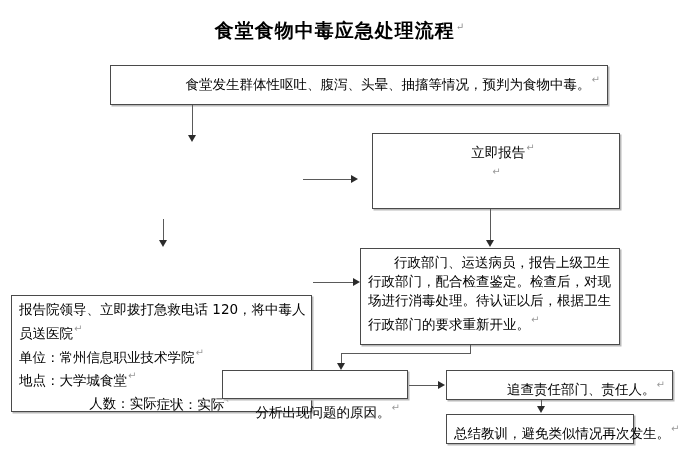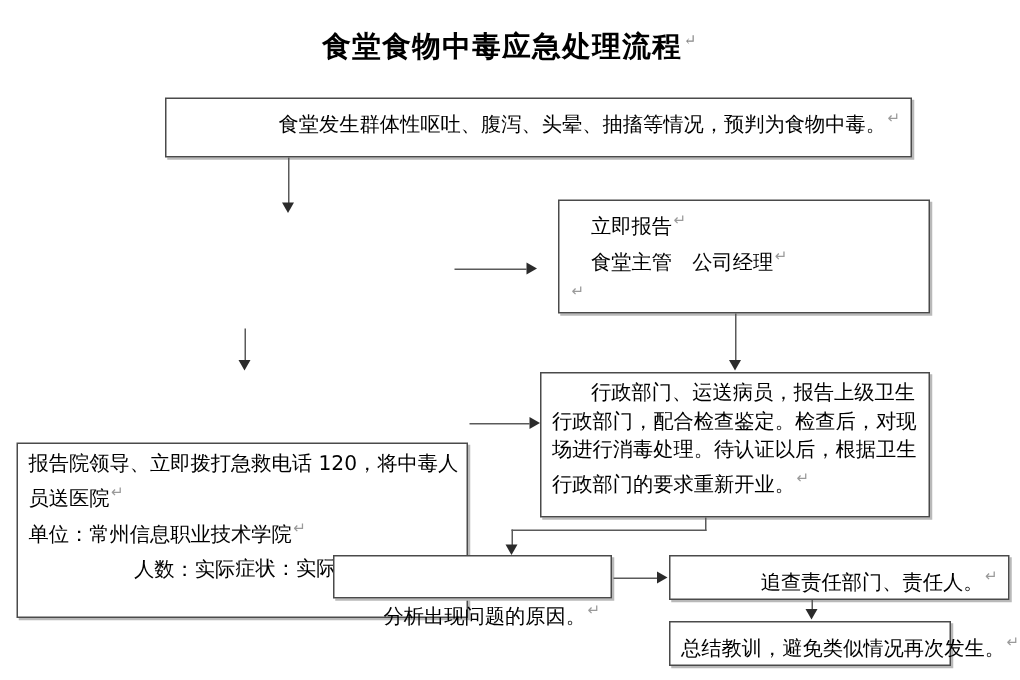--- a/index.html
+++ b/index.html
@@ -108,39 +108,39 @@
     </div>
   </div>
 
   <div class="vline" style="left:192px; top:105px; height:32px;"></div>
   <div class="arrow-down" style="left:188px; top:135px;"></div>
 
 
   <div class="hline" style="left:303px; top:179px; width:48px;"></div>
   <div class="arrow-right" style="left:351px; top:175px;"></div>
 
-  <div class="box" style="left:372px; top:133px; width:248px; height:76px;">
+  <div class="box" style="left:372px; top:133px; width:248px; height:76px;text-align:center;">
     <div class="inner">
       <div class="line-row" style="padding-left:14px;"><span>立即报告</span><span class="pilcrow">↵</span></div>
-      <div class="line-row" style="padding-left:14px;"><span>食堂主管　公司经理</span><span class="pilcrow">↵</span></div>
       <div class="line-row"><span></span><span class="pilcrow">↵</span></div>
     </div>
   </div>
 
   <div class="vline" style="left:163px; top:219px; height:22px;"></div>
   <div class="arrow-down" style="left:159px; top:240px;"></div>
 
   <div class="vline" style="left:490px; top:209px; height:32px;"></div>
   <div class="arrow-down" style="left:486px; top:240px;"></div>
 
   <div class="box" style="left:11px; top:248px; width:301px; height:117px;margin-top:47px;">
     <div class="inner">
       <div class="line-row"><span>报告院领导、立即拨打急救电话 120，将中毒人</span></div>
       <div class="line-row"><span>员送医院</span><span class="pilcrow">↵</span></div>
       <div class="line-row"><span>单位：常州信息职业技术学院</span><span class="pilcrow">↵</span></div>
+      <div class="line-row"><span>地点：大学城食堂</span><span class="pilcrow">↵</span></div>
       <div class="spread">
         <span>人数：实际</span>
         <span><span>症状：实际</span><span class="pilcrow">↵</span></span>
       </div>
     </div>
   </div>
 
   <div class="hline" style="left:313px; top:282px; width:40px;"></div>
   <div class="arrow-right" style="left:353px; top:278px;"></div>
 

